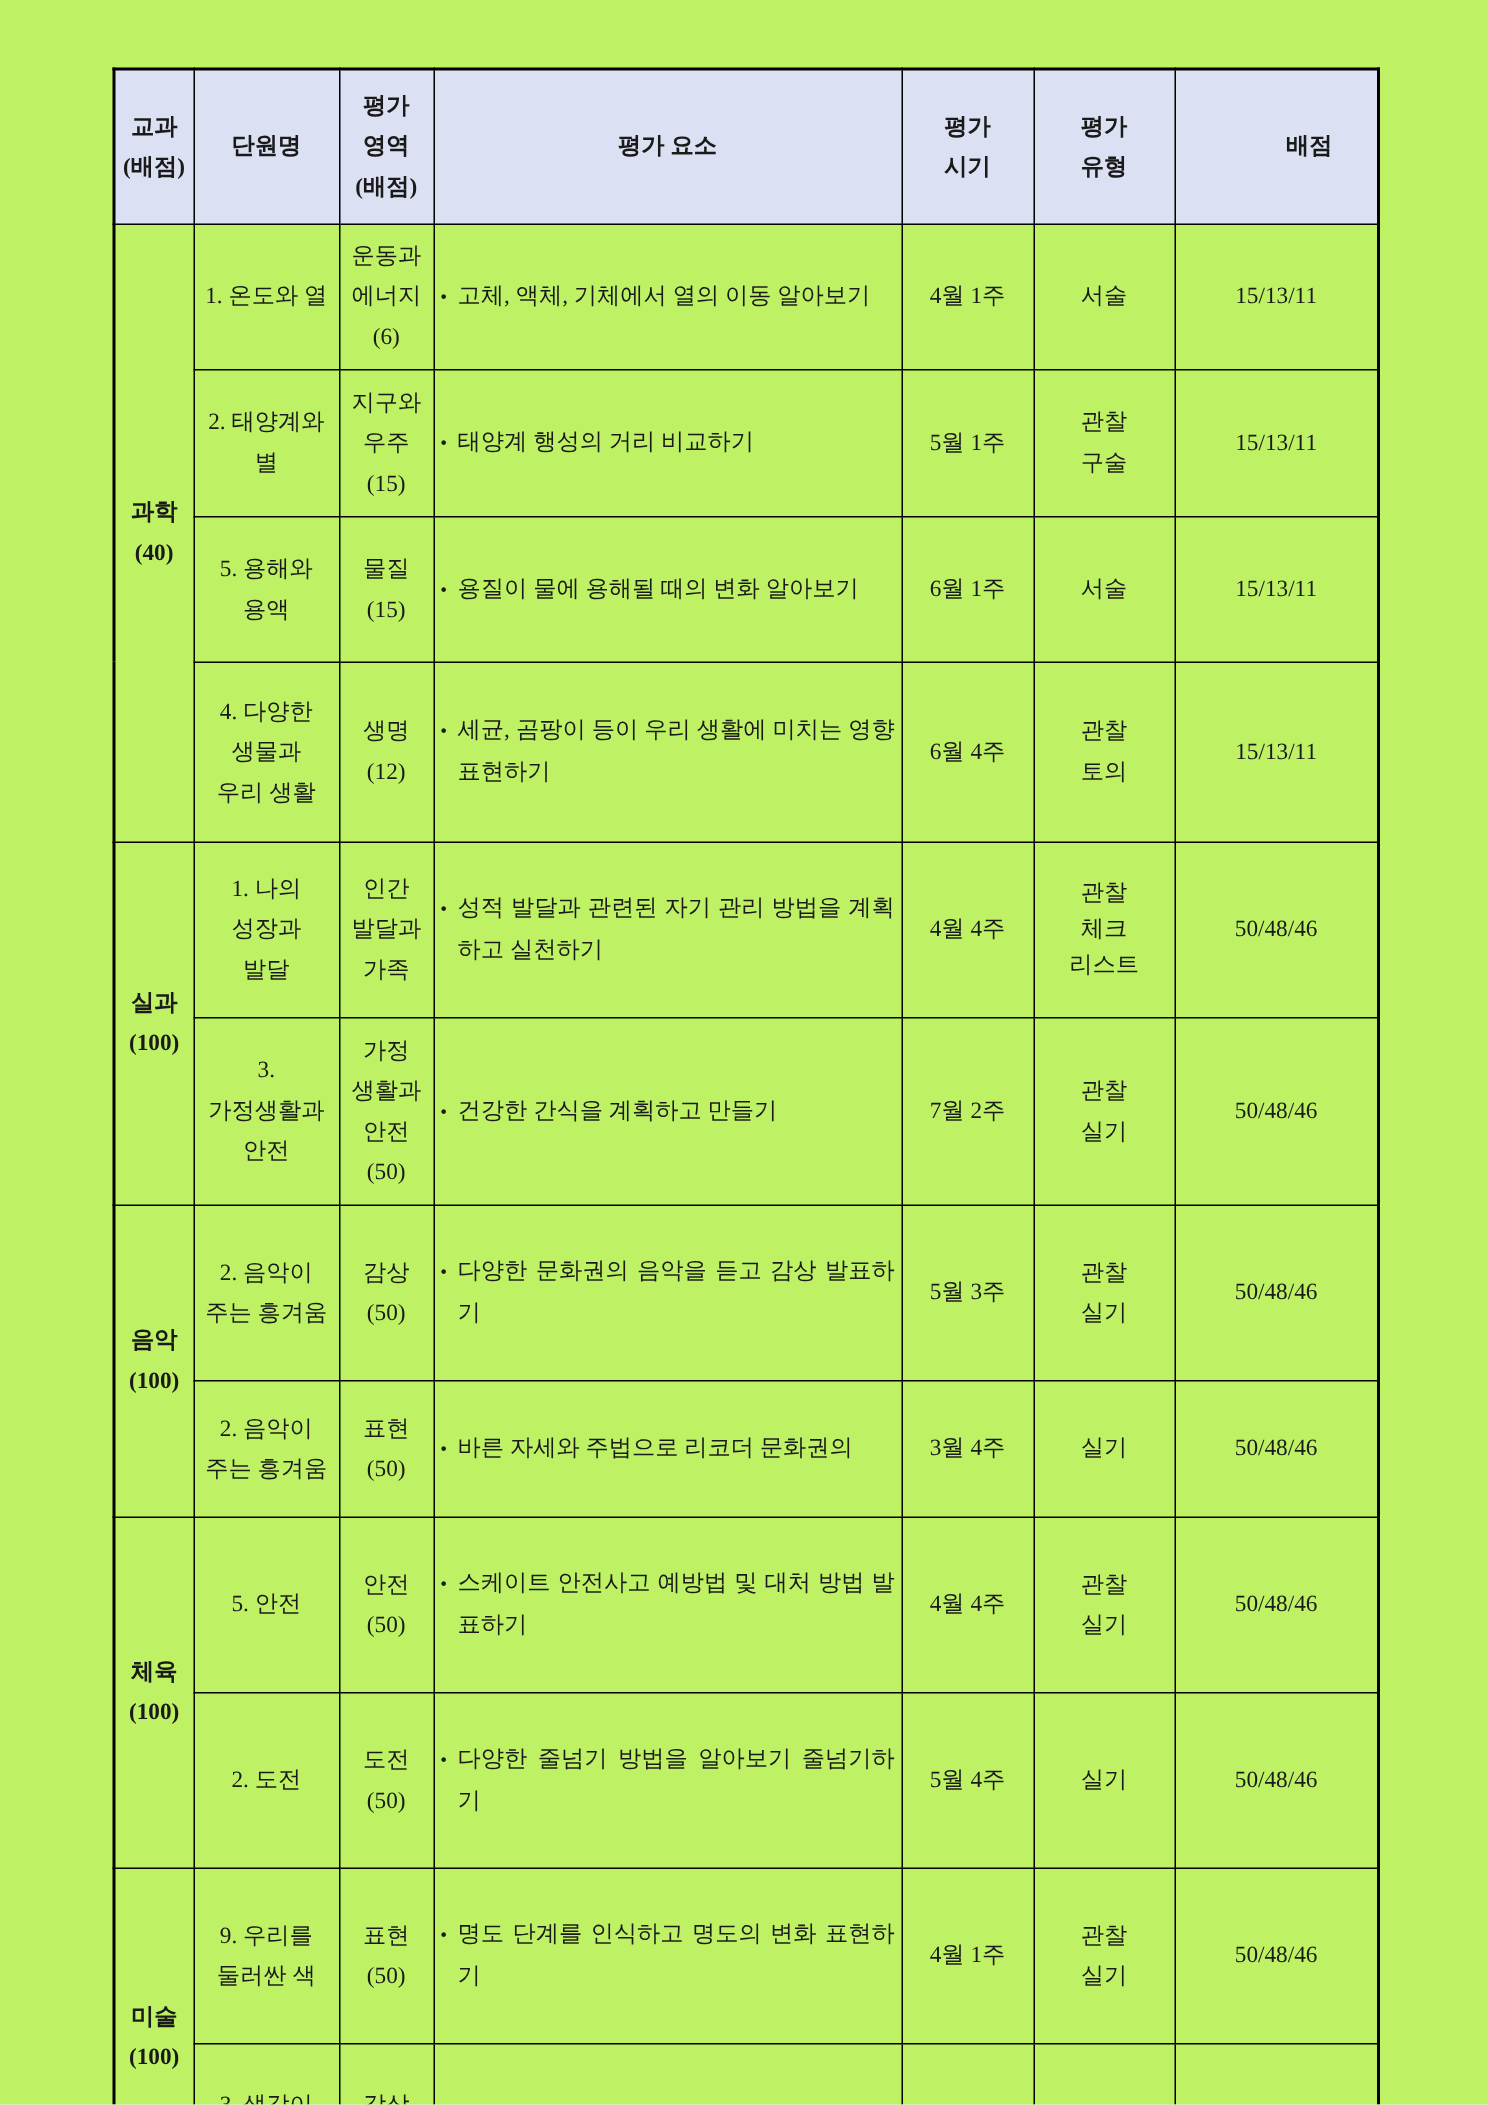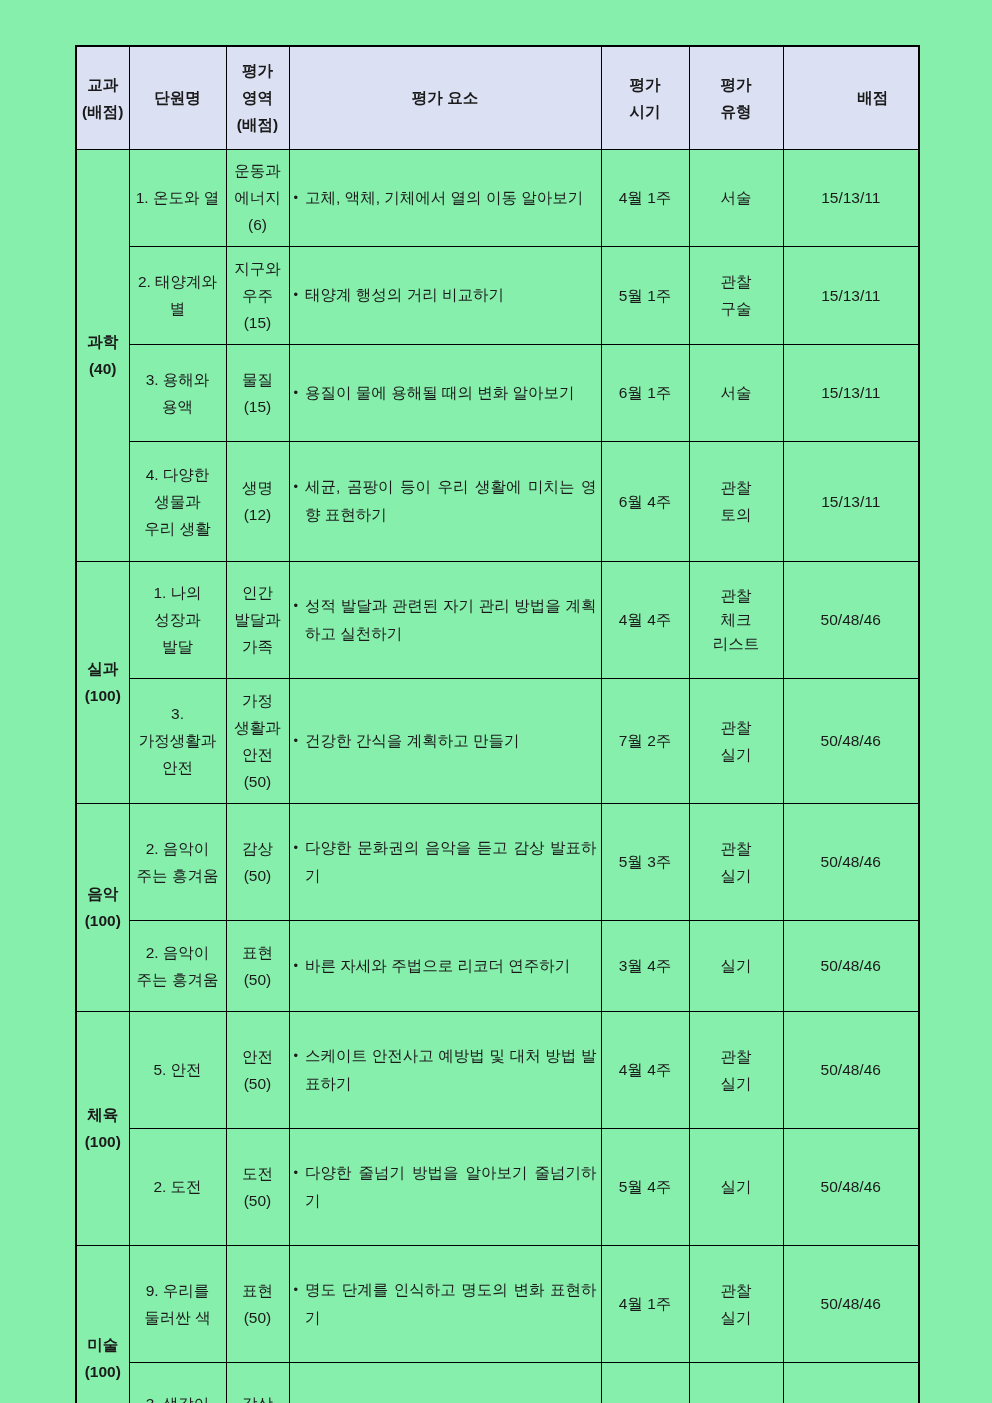--- a/index.html
+++ b/index.html
@@ -2,23 +2,24 @@
 <html><head>
 <meta charset="utf-8">
 <style>
   * { margin: 0; padding: 0; box-sizing: border-box; }
   html, body { background: #e9e9e9; }
   body { font-family: "Liberation Sans", "DejaVu Sans", sans-serif; }
   .page {
     position: relative;
     width: 992px;
     height: 1403px;
-    background: #86efac;
+    background: #bef264;
     margin: 0 auto;
     overflow: hidden;
+    font-family: Liberation Serif, serif;
   }
   table.eval {
     position: absolute;
     left: 75px;
     top: 45px;
     width: 843px;
     border-collapse: collapse;
     table-layout: fixed;
     border: 2.5px solid #000000;
     color: #1a1a1a;
@@ -117,21 +118,21 @@
       <td class="elem-cell">
         <div class="elem"><span class="bullet">•</span><span class="elem-text">태양계 행성의 거리 비교하기</span></div>
       </td>
       <td>5월 1주</td>
       <td>관찰
 구술</td>
       <td>15/13/11</td>
     </tr>
 
     <tr style="height:97px">
-      <td>3. 용해와
+      <td>5. 용해와
 용액</td>
       <td>물질
 (15)</td>
       <td class="elem-cell">
         <div class="elem"><span class="bullet">•</span><span class="elem-text">용질이 물에 용해될 때의 변화 알아보기</span></div>
       </td>
       <td>6월 1주</td>
       <td>서술</td>
       <td>15/13/11</td>
     </tr>
@@ -202,21 +203,21 @@
 실기</td>
       <td>50/48/46</td>
     </tr>
 
     <tr style="height:91px">
       <td>2. 음악이
 주는 흥겨움</td>
       <td>표현
 (50)</td>
       <td class="elem-cell">
-        <div class="elem"><span class="bullet">•</span><span class="elem-text">바른 자세와 주법으로 리코더 연주하기</span></div>
+        <div class="elem"><span class="bullet">•</span><span class="elem-text">바른 자세와 주법으로 리코더 문화권의</span></div>
       </td>
       <td>3월 4주</td>
       <td>실기</td>
       <td>50/48/46</td>
     </tr>
 
     <tr style="height:85px">
       <td class="subject-cell" rowspan="2">체육
 (100)</td>
       <td>5. 안전</td>

